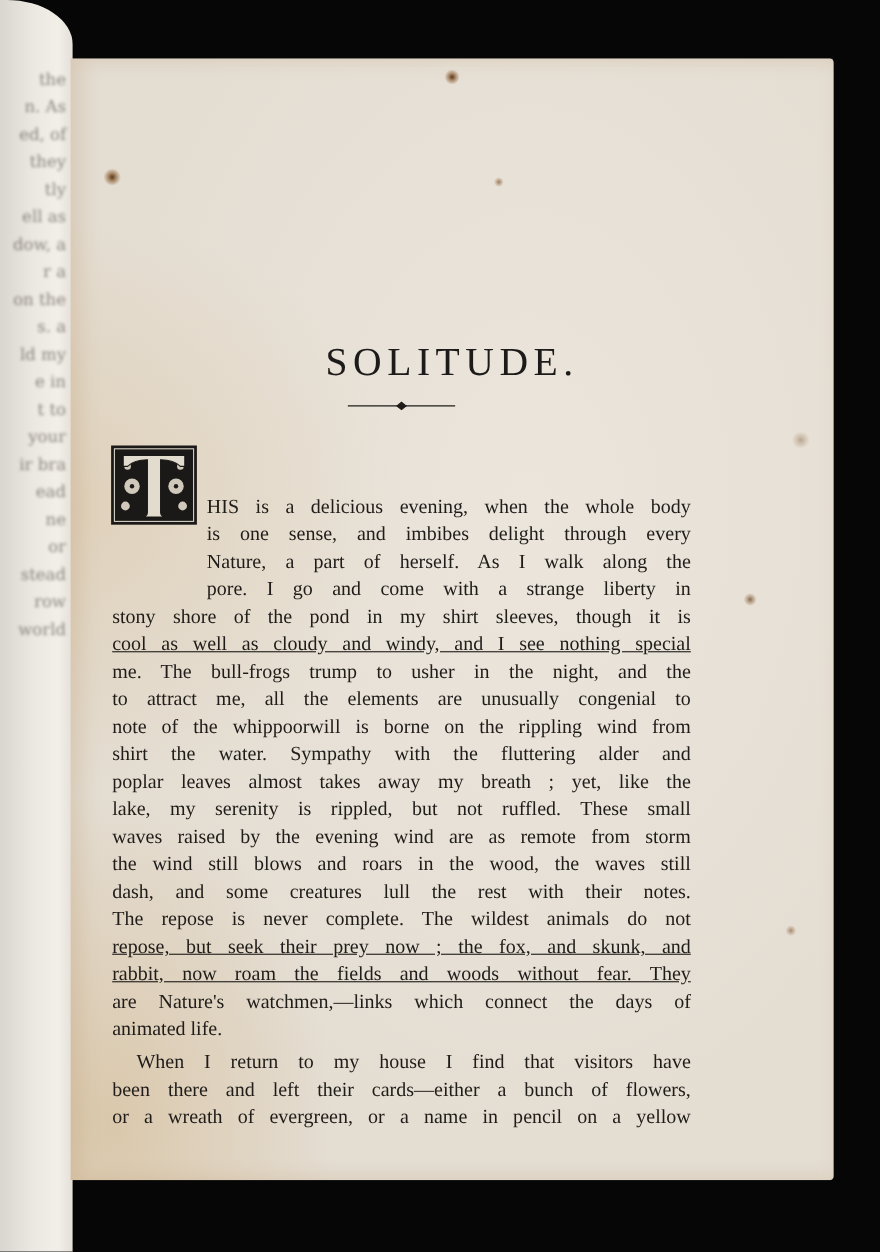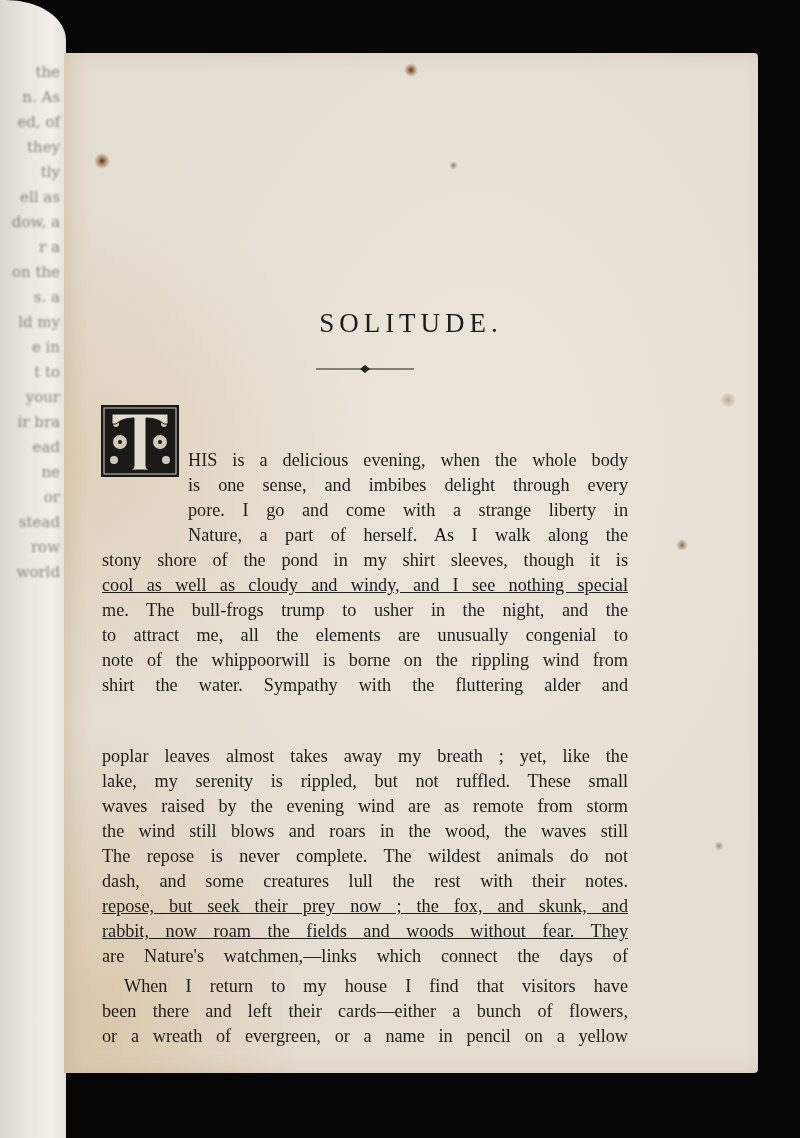--- a/index.html
+++ b/index.html
@@ -29,21 +29,21 @@
       radial-gradient(ellipse at 5% 95%, rgba(200,160,100,.35), transparent 22%),
       radial-gradient(ellipse at 2% 40%, rgba(210,175,120,.25), transparent 30%),
       radial-gradient(ellipse at 60% 40%, #ebe5dc, #e4ddd2 70%);
     border-top-right-radius:4px;
     border-bottom-right-radius:4px;
     box-shadow: inset 8px 0 18px rgba(180,140,90,.25);
   }
   .foxing { position:absolute; border-radius:50%; background:radial-gradient(circle,#5a3b1c 0%,rgba(140,95,50,.6) 35%,transparent 70%); }
   .title {
     position:absolute; left:64px; width:694px; top:308px; text-align:center;
-    font-family:"Liberation Serif", serif; font-size:27px; letter-spacing:5px;
+    font-family:"Liberation Serif", serif; font-size:36px; letter-spacing:5px;
     color:#1d1b19;
   }
   .ornament { position:absolute; left:316px; top:364px; width:98px; height:10px; }
   .body-text {
     position:absolute; left:102px; top:402px; width:526px;
     font-family:"Liberation Serif", serif; font-size:18.2px; line-height:25px;
     color:#1f1c19; text-align:justify;
   }
   .body-text p { margin:0; text-align-last:justify; }
   .body-text p.last { text-align-last:left; }
@@ -115,34 +115,35 @@
       <g fill="#1b1917">
           <circle cx="20" cy="38" r="2"></circle>
           <circle cx="60" cy="38" r="2"></circle>
         </g>
       <path d="M12 10 H68 V20 H64 Q58 14 46 14 V62 Q46 66 52 66 H28 Q34 66 34 62 V14 Q22 14 16 20 H12 Z" fill="#e2dccf" stroke="#1b1917" stroke-width="1"></path>
     </svg>
   </div>
   <div id="para-container">
       <p style="margin-left: 86px; margin-top: 46px;">HIS is a delicious evening, when the whole body</p>
       <p style="margin-left: 86px;">is one sense, and imbibes delight through every</p>
+      <p style="margin-left: 86px;">Nature, a part of herself.  As I walk along the</p>
       <p style="margin-left: 86px;">pore.  I go and come with a strange liberty in</p>
-      <p style="margin-left: 86px;">Nature, a part of herself.  As I walk along the</p>
       <p style="margin-left: 0px;">stony shore of the pond in my shirt sleeves, though it is</p>
       <p style="margin-left: 0px; text-decoration: underline;">cool as well as cloudy and windy, and I see nothing special</p>
       <p style="margin-left: 0px;">me.  The bull-frogs trump to usher in the night, and the</p>
       <p style="margin-left: 0px;">to attract me, all the elements are unusually congenial to</p>
       <p style="margin-left: 0px;">note of the whippoorwill is borne on the rippling wind from</p>
       <p style="margin-left: 0px;">shirt the water.  Sympathy with the fluttering alder and</p>
-      <p style="margin-left: 0px; margin-top: 46px;">poplar leaves almost takes away my breath ; yet, like the</p>
+      <p style="margin-left: 0px;">poplar leaves almost takes away my breath ; yet, like the</p>
       <p style="margin-left: 0px;">lake, my serenity is rippled, but not ruffled.  These small</p>
       <p style="margin-left: 0px;">waves raised by the evening wind are as remote from storm</p>
       <p style="margin-left: 0px;">the wind still blows and roars in the wood, the waves still</p>
+      <p style="margin-left: 0px;">dash, and some creatures lull the rest with their notes.</p>
       <p style="margin-left: 0px;">The repose is never complete.  The wildest animals do not</p>
-      <p style="margin-left: 0px;">dash, and some creatures lull the rest with their notes.</p>
       <p style="margin-left: 0px; text-decoration: underline;">repose, but seek their prey now ; the fox, and skunk, and</p>
       <p style="margin-left: 0px; text-decoration: underline;">rabbit, now roam the fields and woods without fear.  They</p>
       <p style="margin-left: 0px;">are Nature's watchmen,—links which connect the days of</p>
+      <p class="last" style="margin-left: 0px;">animated life.</p>
       <p class="indent">When I return to my house I find that visitors have</p>
       <p>been there and left their cards—either a bunch of flowers,</p>
       <p>or a wreath of evergreen, or a name in pencil on a yellow</p>
     </div>
 </div>
 
 </body></html>

